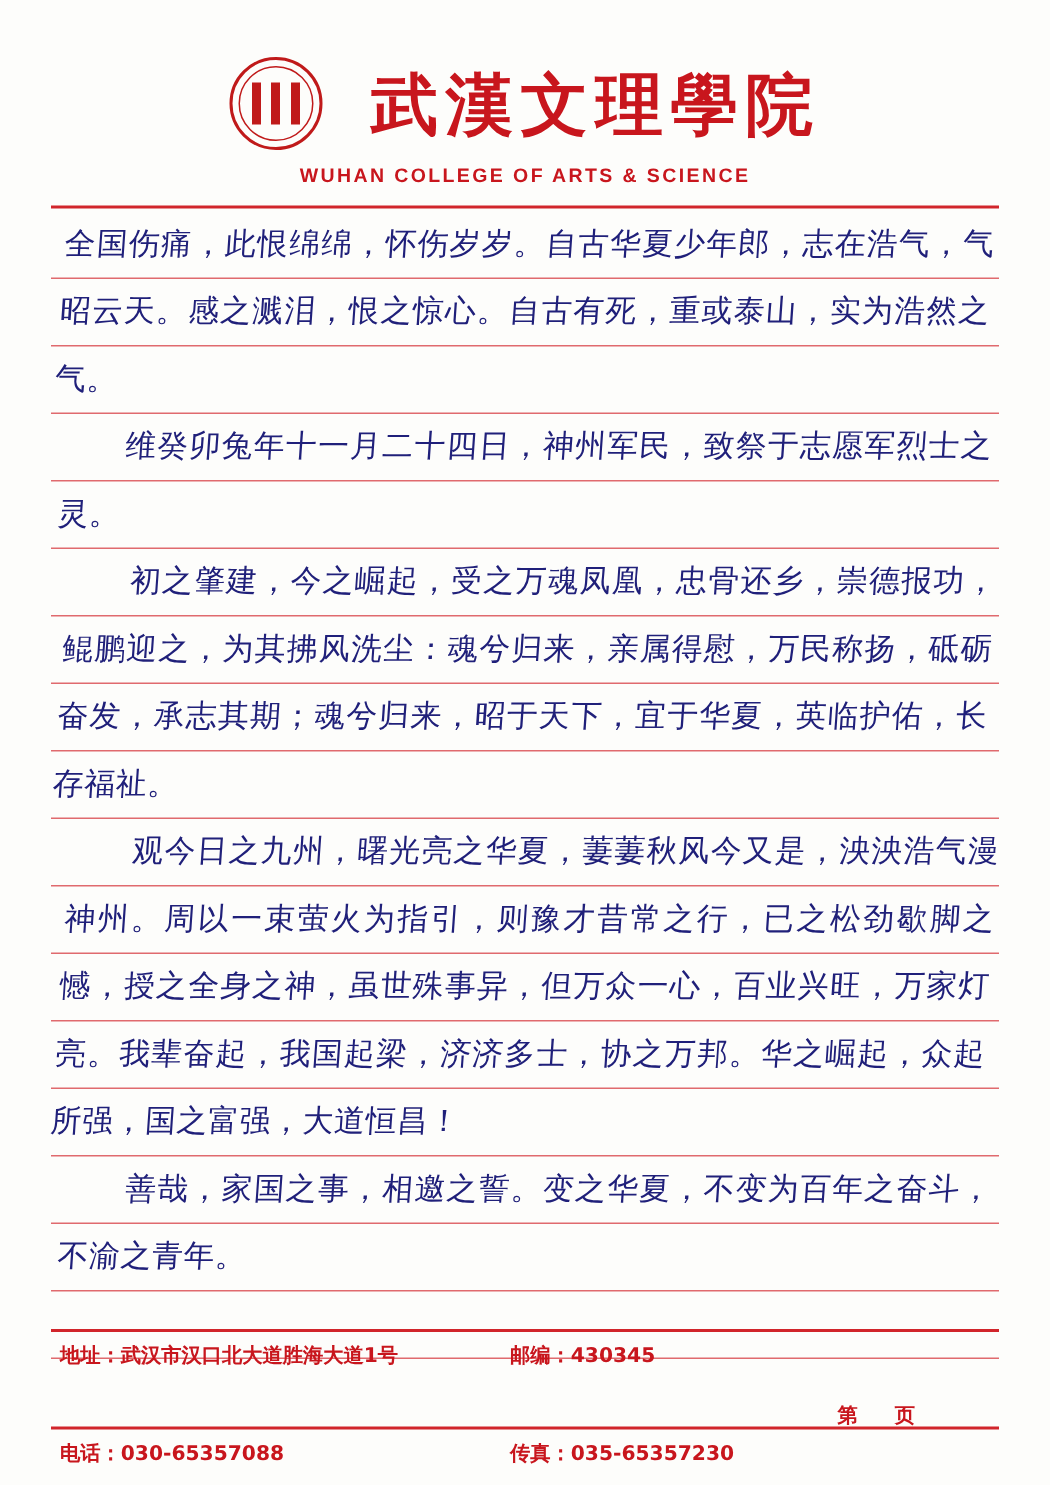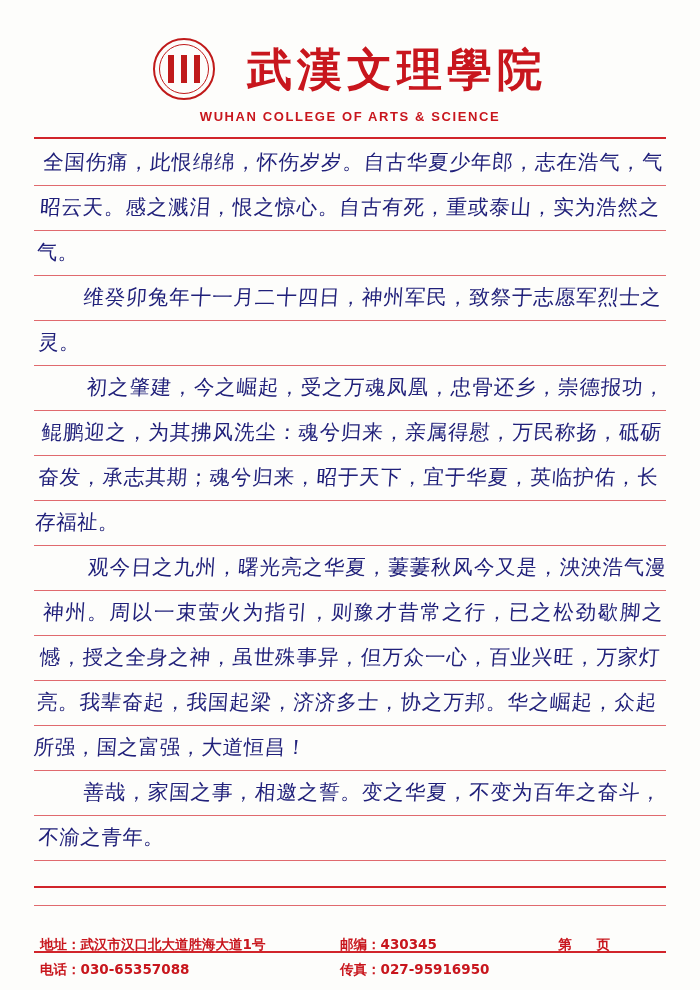--- a/index.html
+++ b/index.html
@@ -149,21 +149,21 @@
     right: 40px;
     top: 892px;
     font-family: "DejaVu Sans", sans-serif;
     font-size: 13.5px;
     font-weight: bold;
     color: #c8161d;
     line-height: 25px;
   }
   .f-row {
     display: flex;
-    align-items: flex-end;
+    align-items: flex-start;
   }
   .f-addr { width: 300px; }
   .f-mid  { width: 185px; }
   .f-right { flex: 1; text-align: right; padding-right: 40px; letter-spacing: 10px; margin-top: 40px;}
   .f-tel { width: 300px; }
   .f-fax { width: 185px; }
 </style>
 </head>
 <body>
 
@@ -220,18 +220,18 @@
       <div class="f-mid">
         <span>邮编：</span><span>430345</span>
       </div>
       <div class="f-right">第 页</div>
     </div>
     <div class="f-row">
       <div class="f-tel">
         <span>电话：</span><span>030-65357088</span>
       </div>
       <div class="f-fax">
-        <span>传真：</span><span>027-95916950</span>
+        <span>传真：</span><span>035-65357230</span>
       </div>
     </div>
   </div>
 
 </div>
 
 </body></html>

